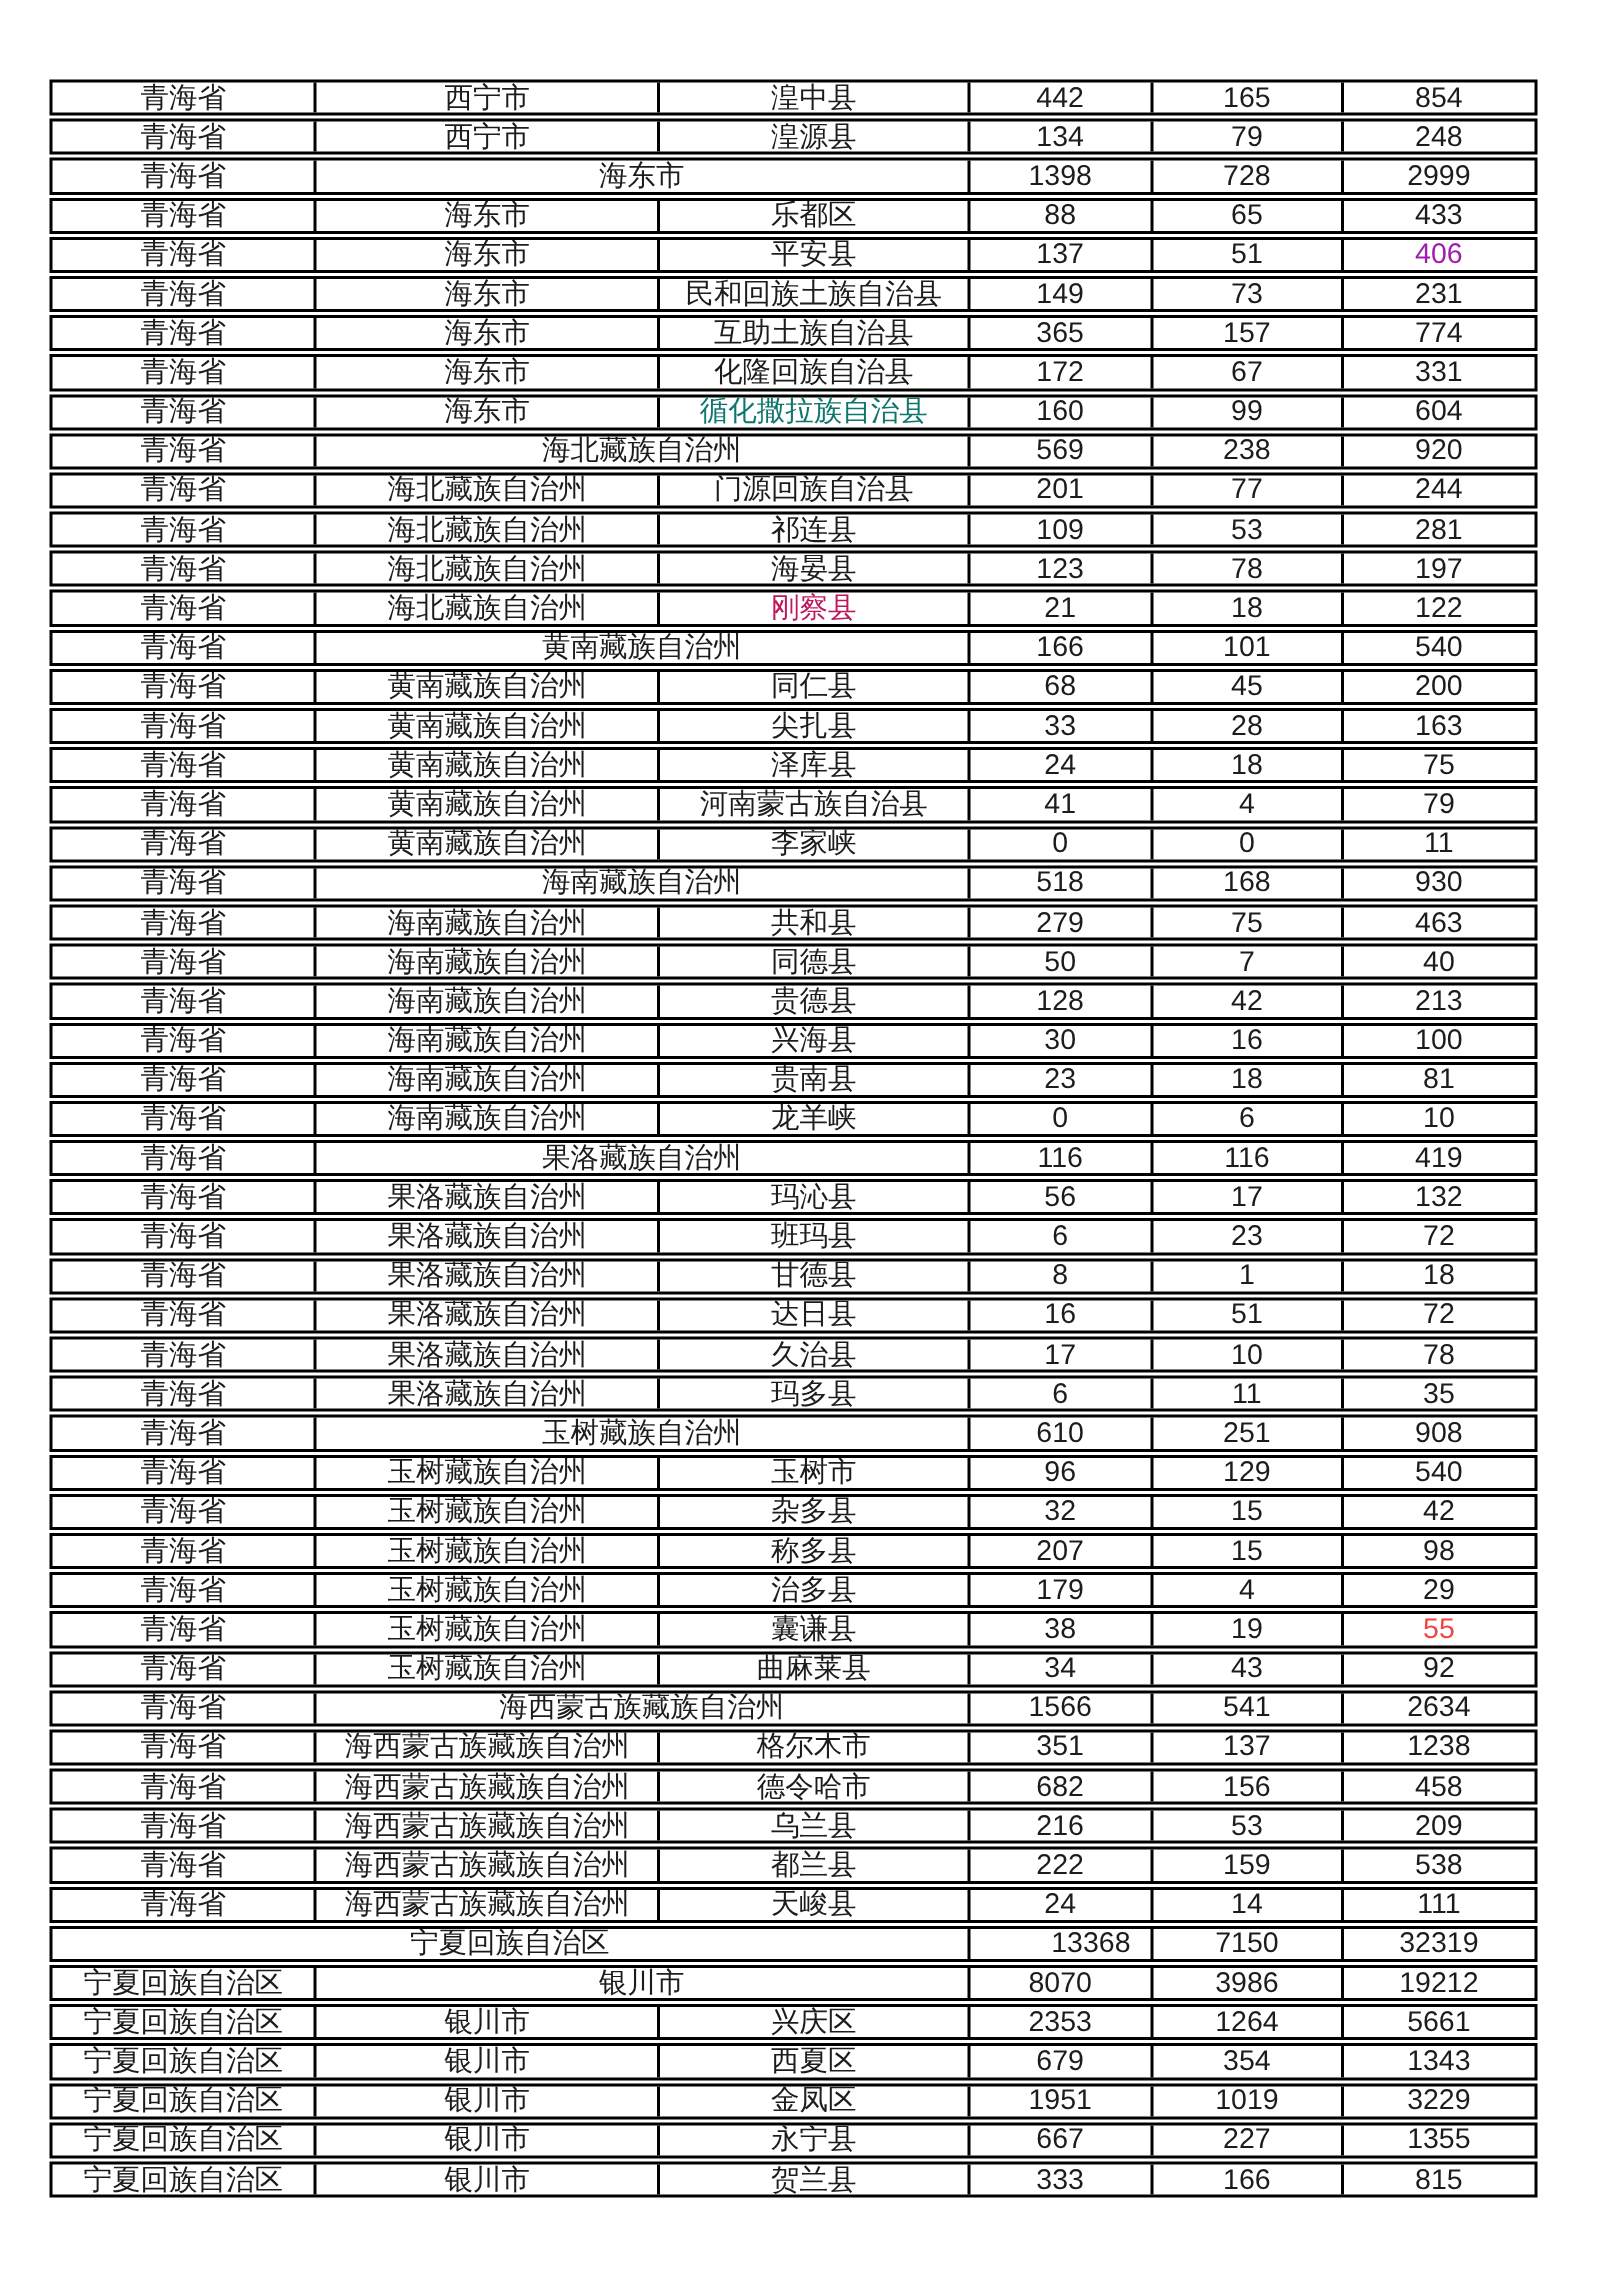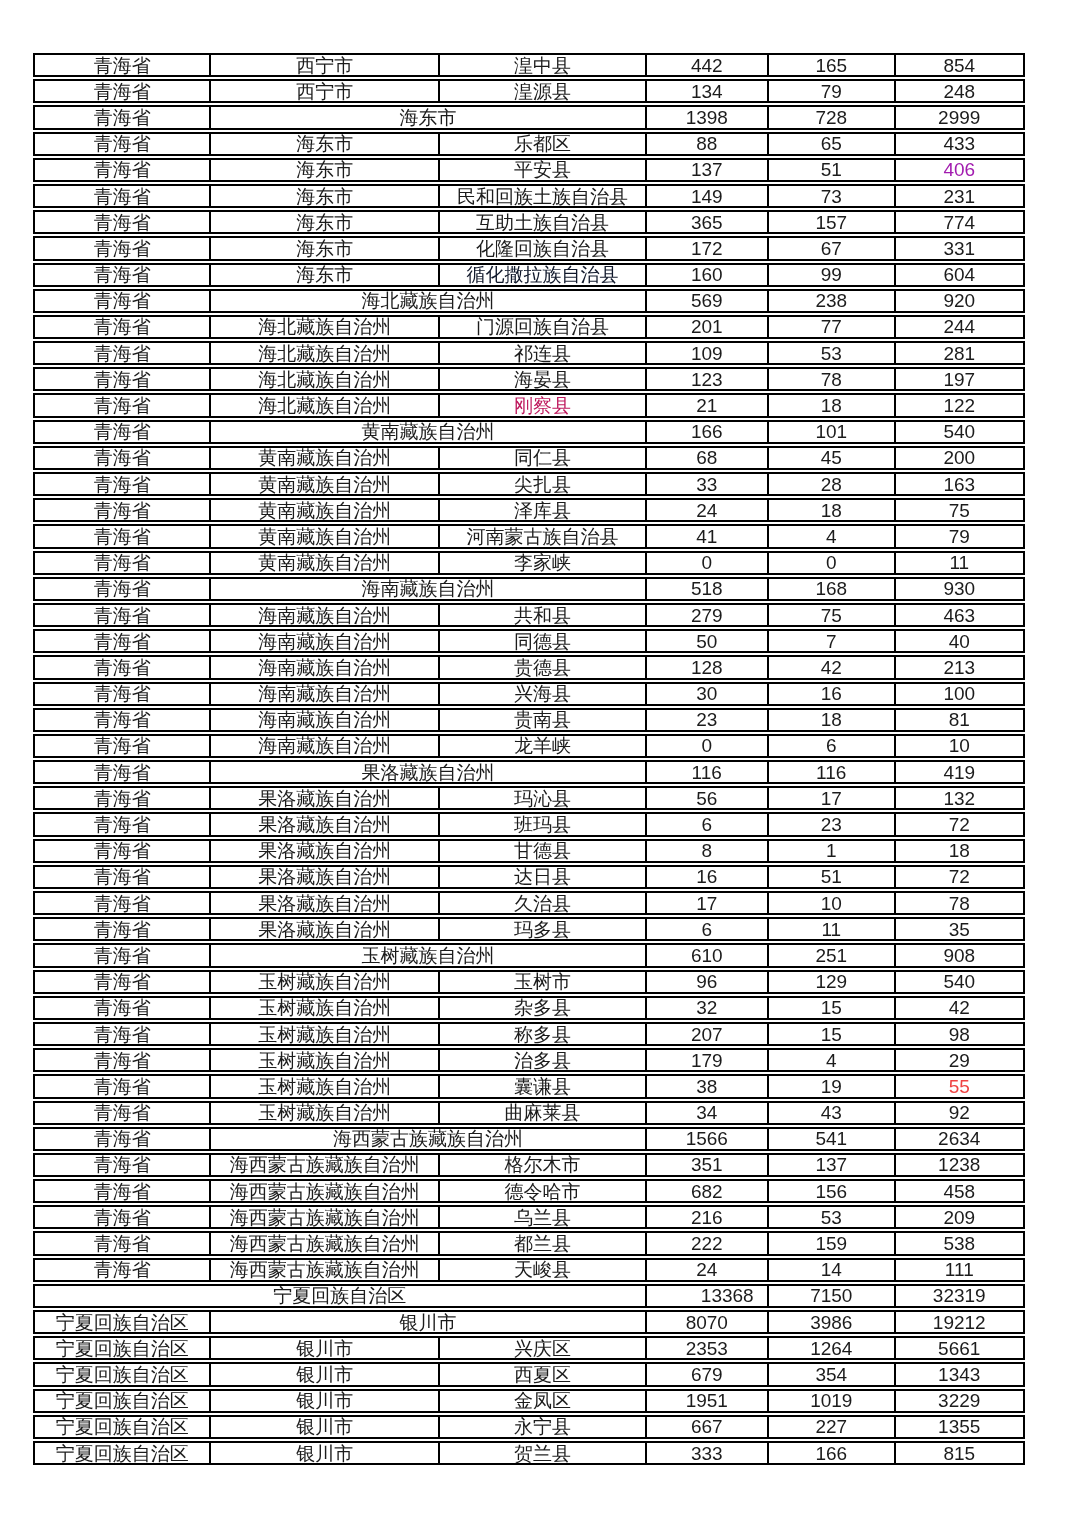--- a/index.html
+++ b/index.html
@@ -110,21 +110,21 @@
         <div class="cell" style="color: rgb(28, 28, 28); border-color: rgb(0, 0, 0);">青海省</div>
         <div class="cell" style="color: rgb(28, 28, 28); border-color: rgb(0, 0, 0);">海东市</div>
         <div class="cell" style="color: rgb(28, 28, 28); border-color: rgb(0, 0, 0);">化隆回族自治县</div>
         <div class="cell" style="color: rgb(28, 28, 28); border-color: rgb(0, 0, 0);">172</div>
         <div class="cell" style="color: rgb(28, 28, 28); border-color: rgb(0, 0, 0);">67</div>
         <div class="cell" style="color: rgb(28, 28, 28); border-color: rgb(0, 0, 0);">331</div>
       </div>
       <div class="row" style="border-color: rgb(0, 0, 0);">
         <div class="cell" style="color: rgb(28, 28, 28); border-color: rgb(0, 0, 0);">青海省</div>
         <div class="cell" style="color: rgb(28, 28, 28); border-color: rgb(0, 0, 0);">海东市</div>
-        <div class="cell" style="color: #0f172a; border-color: rgb(0, 0, 0);">循化撒拉族自治县</div>
+        <div class="cell" style="color: #0f766e; border-color: rgb(0, 0, 0);">循化撒拉族自治县</div>
         <div class="cell" style="color: rgb(28, 28, 28); border-color: rgb(0, 0, 0);">160</div>
         <div class="cell" style="color: rgb(28, 28, 28); border-color: rgb(0, 0, 0);">99</div>
         <div class="cell" style="color: rgb(28, 28, 28); border-color: rgb(0, 0, 0);">604</div>
       </div>
       <div class="row" style="border-color: rgb(0, 0, 0);">
         <div class="cell" style="color: rgb(28, 28, 28); border-color: rgb(0, 0, 0);">青海省</div>
         <div class="cell" style="grid-column: span 2; color: rgb(28, 28, 28); border-color: rgb(0, 0, 0);">海北藏族自治州</div>
         <div class="cell" style="color: rgb(28, 28, 28); border-color: rgb(0, 0, 0);">569</div>
         <div class="cell" style="color: rgb(28, 28, 28); border-color: rgb(0, 0, 0);">238</div>
         <div class="cell" style="color: rgb(28, 28, 28); border-color: rgb(0, 0, 0);">920</div>

